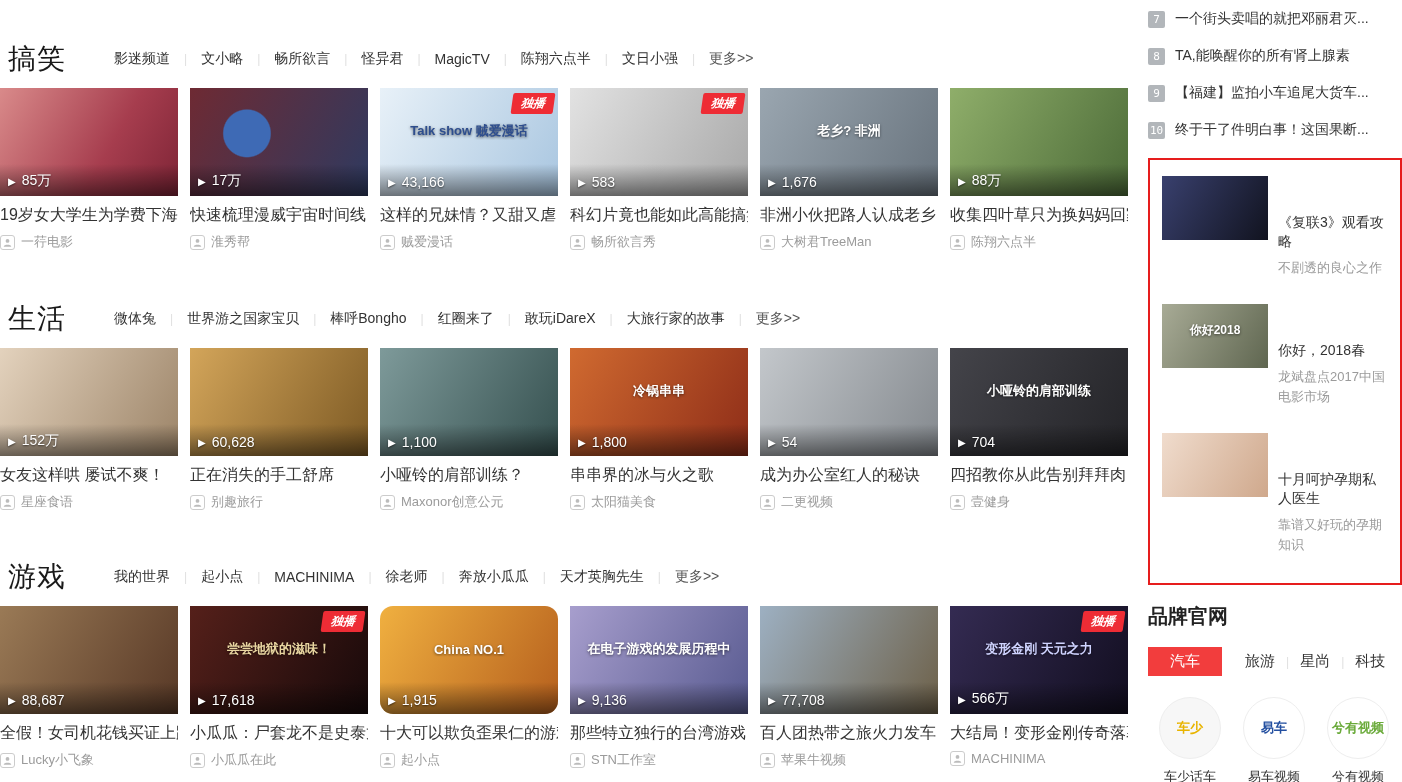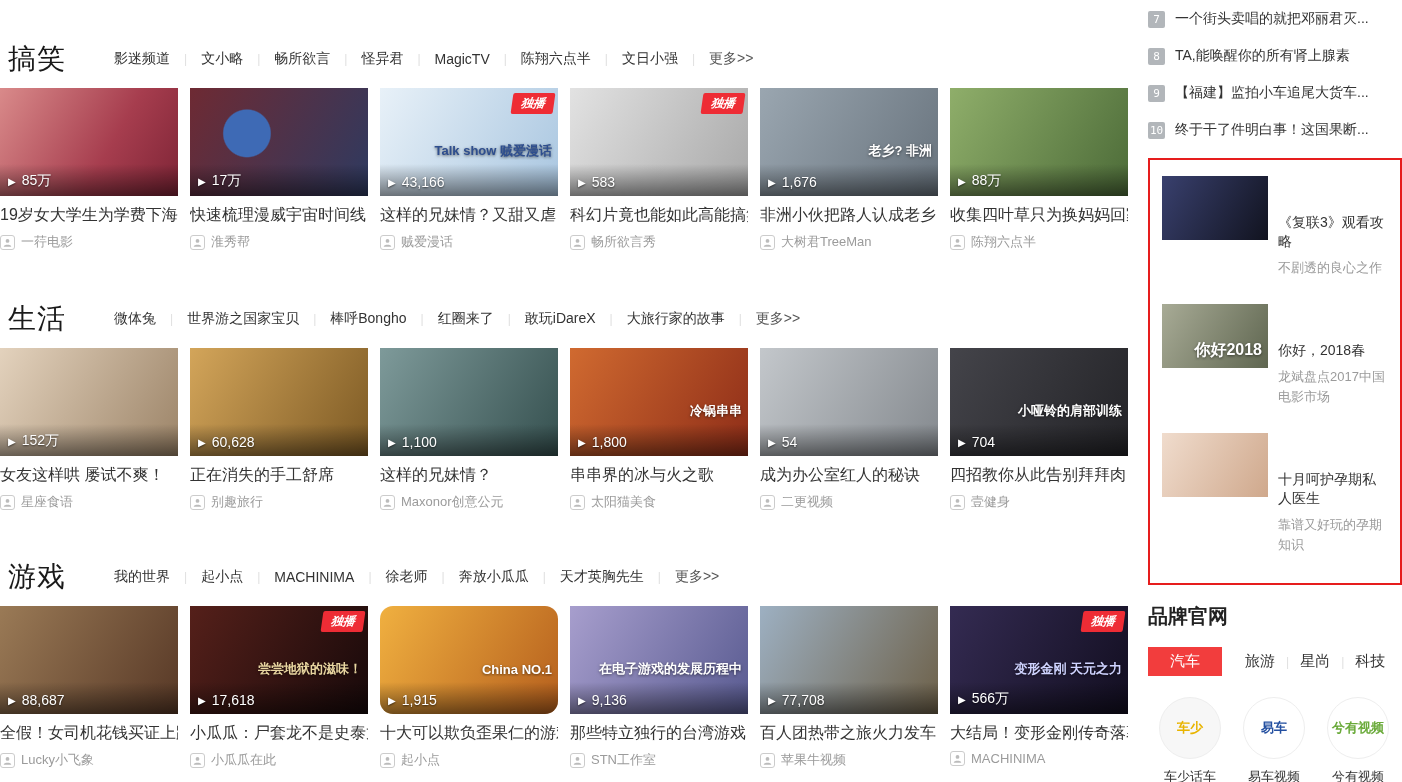--- a/index.html
+++ b/index.html
@@ -21,40 +21,40 @@
   .thumb { position:relative; width:178px; height:108px; overflow:hidden; cursor:pointer; }
   .thumb .shade { position:absolute; left:0; right:0; bottom:0; height:32px;
                   background:linear-gradient(transparent,rgba(0,0,0,.5)); }
   .views { position:absolute; left:8px; bottom:6px; color:#fff; font-size:14px;
            display:flex; align-items:center; gap:6px; text-shadow:0 1px 2px rgba(0,0,0,.6); }
   .play { font-size:10px; }
   .badge { position:absolute; top:5px; right:4px; background:#ee2c35; color:#fff;
            font-size:12px; font-weight:bold; font-style:italic; padding:2px 9px;
            transform:skewX(-8deg); border-radius:2px; }
   .thumb-text { position:absolute; left:0; right:0; top:40%; transform:translateY(-50%);
-                text-align:right; font-size:13px; font-weight:bold; color:#fff;
+                text-align:center; font-size:13px; font-weight:bold; color:#fff;
                 text-shadow:0 1px 3px rgba(0,0,0,.55); padding:0 6px; white-space:nowrap;
-                overflow:hidden;margin-top:20px; }
+                overflow:hidden; }
   .card-title { margin-top:9px; font-size:16px; color:#333; white-space:nowrap;
                 overflow:hidden; cursor:pointer; }
   .uploader { margin-top:7px; display:flex; align-items:center; gap:6px; color:#9b9b9b; font-size:13px; }
   .up-icon { width:15px; height:15px; border:1px solid #ccc; border-radius:3px; display:inline-flex;
              align-items:center; justify-content:center; color:#bbb; }
 
   
   .sidebar { position:absolute; left:1148px; top:0; width:254px; }
   .news-list { margin-top:10px; }
   .news-item { display:flex; align-items:center; gap:10px; margin-bottom:19px; cursor:pointer; }
   .rank { min-width:17px; height:17px; background:#b2b6ba; color:#fff; font-family:"DejaVu Sans Mono",monospace;
           font-size:11px; display:flex; align-items:center; justify-content:center; border-radius:2px; }
   .news-text { font-size:14px; color:#333; white-space:nowrap; overflow:hidden; }
   .featured-box { border:2px solid #e61d1d; padding:16px 12px 2px 12px; margin-top:4px; }
   .featured-item { display:flex; gap:10px; margin-bottom:26px; cursor:pointer; }
   .f-thumb { position:relative; width:106px; height:64px; flex:none; overflow:hidden; }
-  .f-thumb .thumb-text { font-size:16px; }
+  .f-thumb .thumb-text { font-size:12px; }
   .f-title { font-size:14px; color:#333; margin-bottom:7px; line-height:1.35;margin-top:37px; }
   .f-sub { font-size:13px; color:#9b9b9b; line-height:1.55; }
   .brand-title { margin-top:18px; font-size:20px; color:#222; }
   .brand-tabs { margin-top:14px; display:flex; align-items:center; font-size:15px; }
   .tab { margin:8px 11px; color:#333; cursor:pointer; }
   .tab.active { margin:0 12px 0 0; background:#f23d3d; color:#fff; padding:5px 22px; }
   .brand-grid { margin-top:18px; display:flex; flex-wrap:wrap; }
   .brand-item { width:84px; margin-bottom:10px; text-align:center; cursor:pointer; }
   .b-avatar { width:62px; height:62px; border-radius:50%; margin:0 auto; display:flex;
               align-items:center; justify-content:center; font-weight:bold; font-size:13px;
@@ -289,21 +289,21 @@
   <div class="card">
     <div class="thumb" style="background: linear-gradient(120deg, rgb(126, 154, 154), rgb(53, 80, 79));">
 
       <div class="shade"></div>
 
       <span class="views">
                 <span class="play">▶</span>
                 <span>1,100</span>
               </span>
     </div>
-    <div class="card-title">这样的兄妹情？</div>
+    <div class="card-title">小哑铃的肩部训练？</div>
     <div class="uploader">
       <span class="up-icon">
         <svg width="9" height="9" viewBox="0 0 10 10">
                   <circle cx="5" cy="3.2" r="2.1" fill="#bbb"></circle>
                   <path d="M0.8 9.6 C0.8 6.8 9.2 6.8 9.2 9.6 Z" fill="#bbb"></path>
                 </svg>
       </span>
       <span>Maxonor创意公元</span>
     </div>
   </div>

